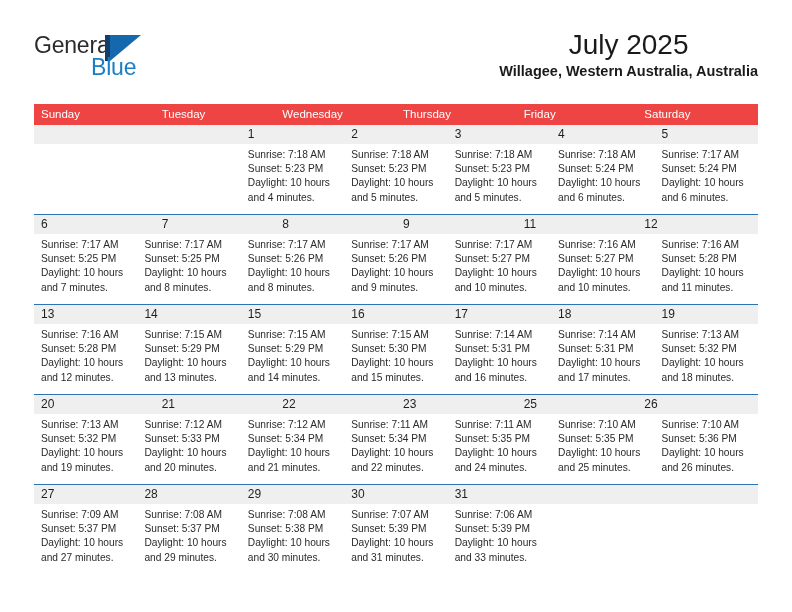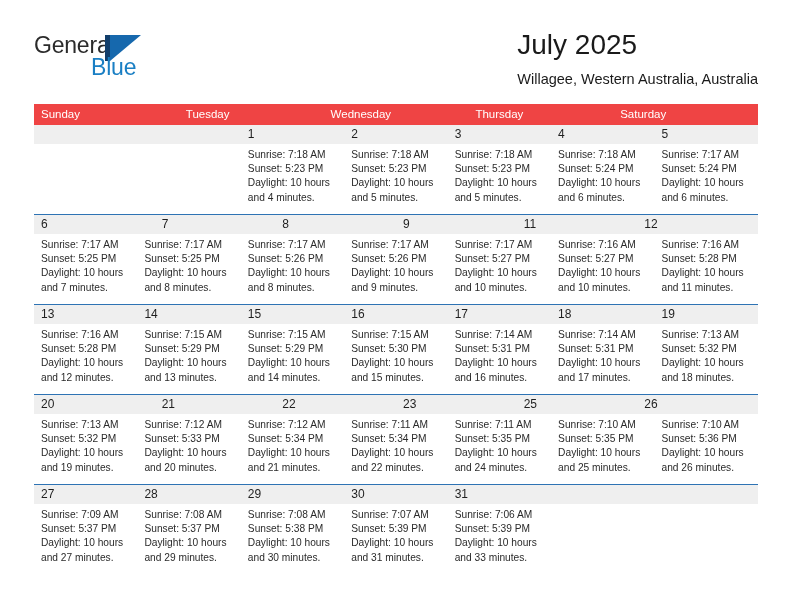--- a/index.html
+++ b/index.html
@@ -41,29 +41,28 @@
   }
   .logo-tri {
     position: absolute; left: 5px; top: 0;
     width: 0; height: 0;
     border-left: 31px solid #1668ad;
     border-bottom: 26px solid transparent;
   }
 
   .title-block {
     position: absolute; right: 0; top: 0;
-    text-align: left;
+    text-align: center;
   }
   .cal-title {
     font-size: 28px; color: #1a1a1a; font-weight: normal;
     line-height: 34px; white-space: nowrap;
   }
   .cal-subtitle {
-    margin-top: 8px;
-    font-size: 14.5px; color: #1a1a1a; font-weight: normal;
+    font-size: 14.5px; color: #1a1a1a; font-weight: bold;
     line-height: 18px; white-space: nowrap;
   }
 
   
   .cal {
     position: absolute;
     left: 34px; top: 104px;
     width: 724px;
   }
   .dow-row {
@@ -134,20 +133,21 @@
 
   </div>
 
   <div class="cal">
 
     <div class="dow-row">
       <div class="dow">Sunday</div>
       <div class="dow">Tuesday</div>
       <div class="dow">Wednesday</div>
       <div class="dow">Thursday</div>
+      <div class="dow">Friday</div>
       <div class="dow">Saturday</div>
     </div>
 
     <div id="weeks-container">
         <div class="week">
           <div class="week-daterow">
             <div class="daynum"></div>
             <div class="daynum"></div>
             <div class="daynum">1</div>
             <div class="daynum">2</div>

